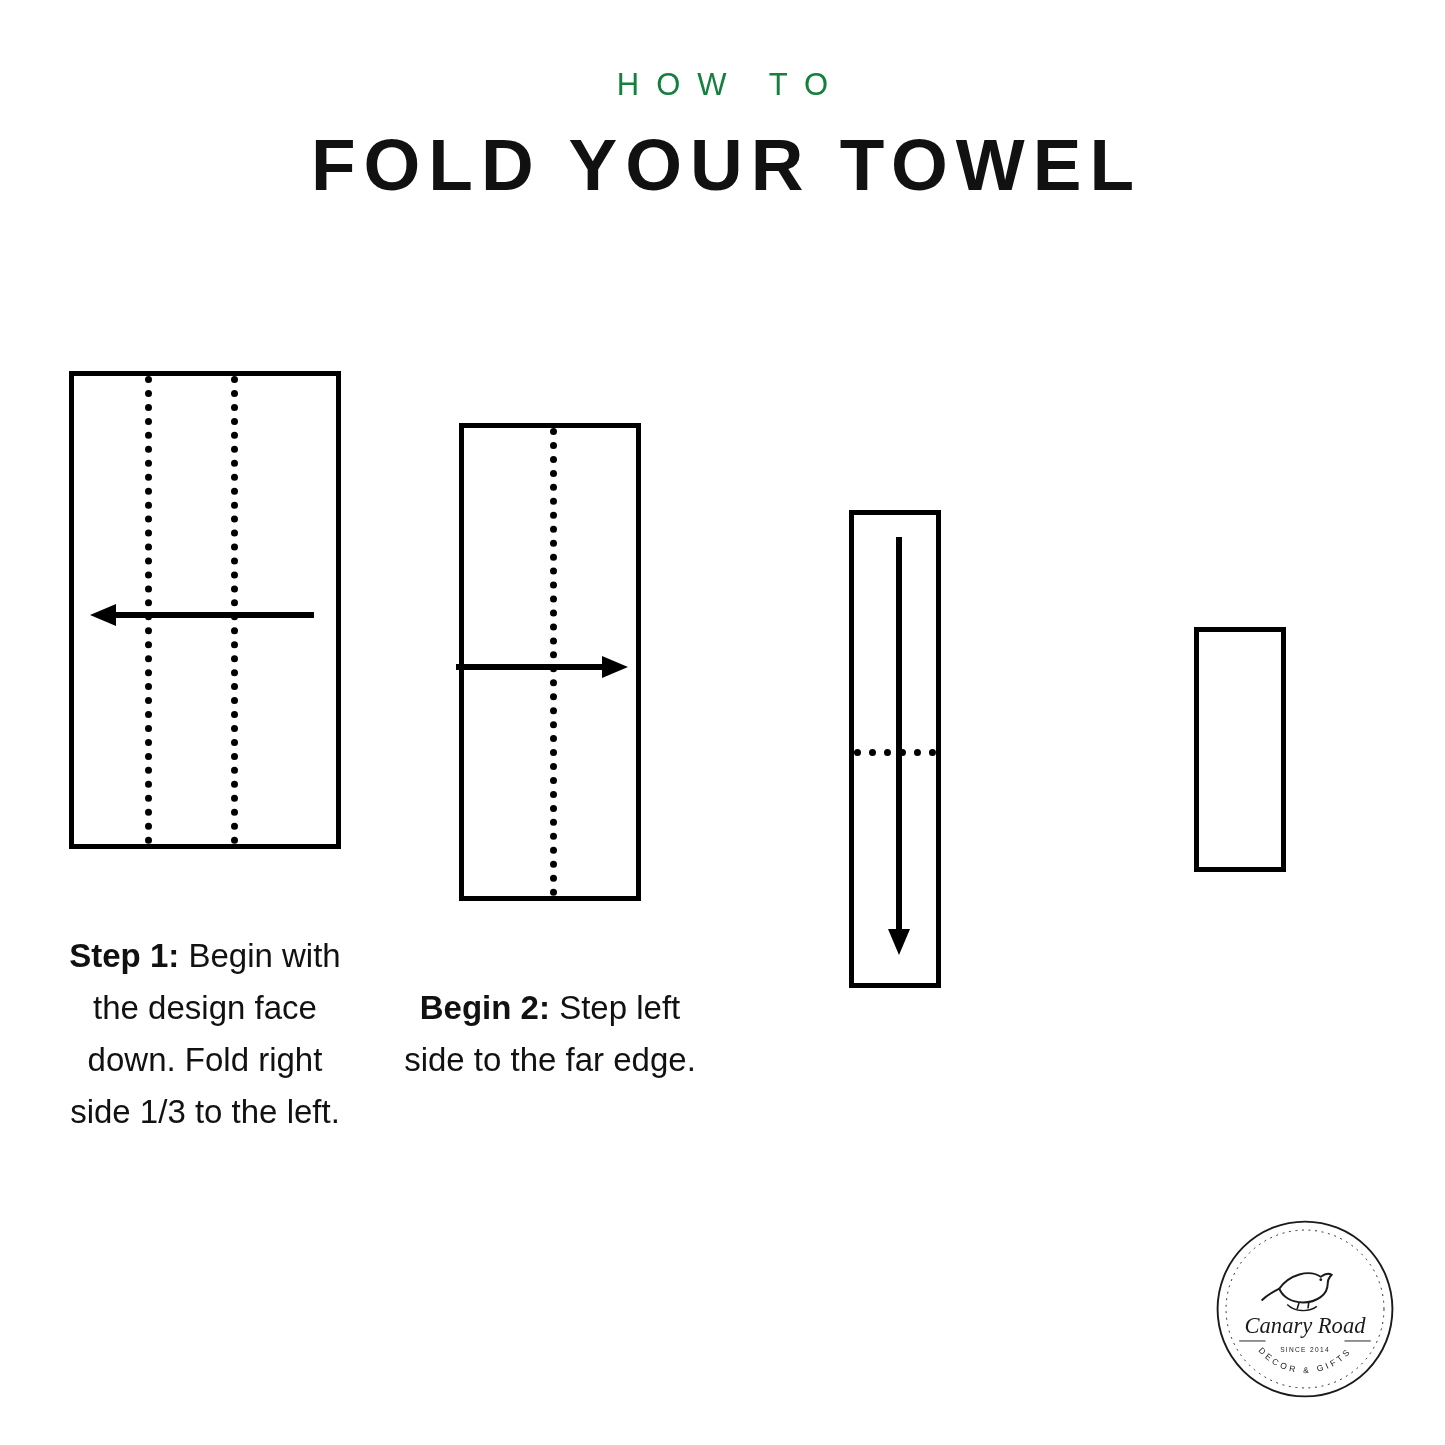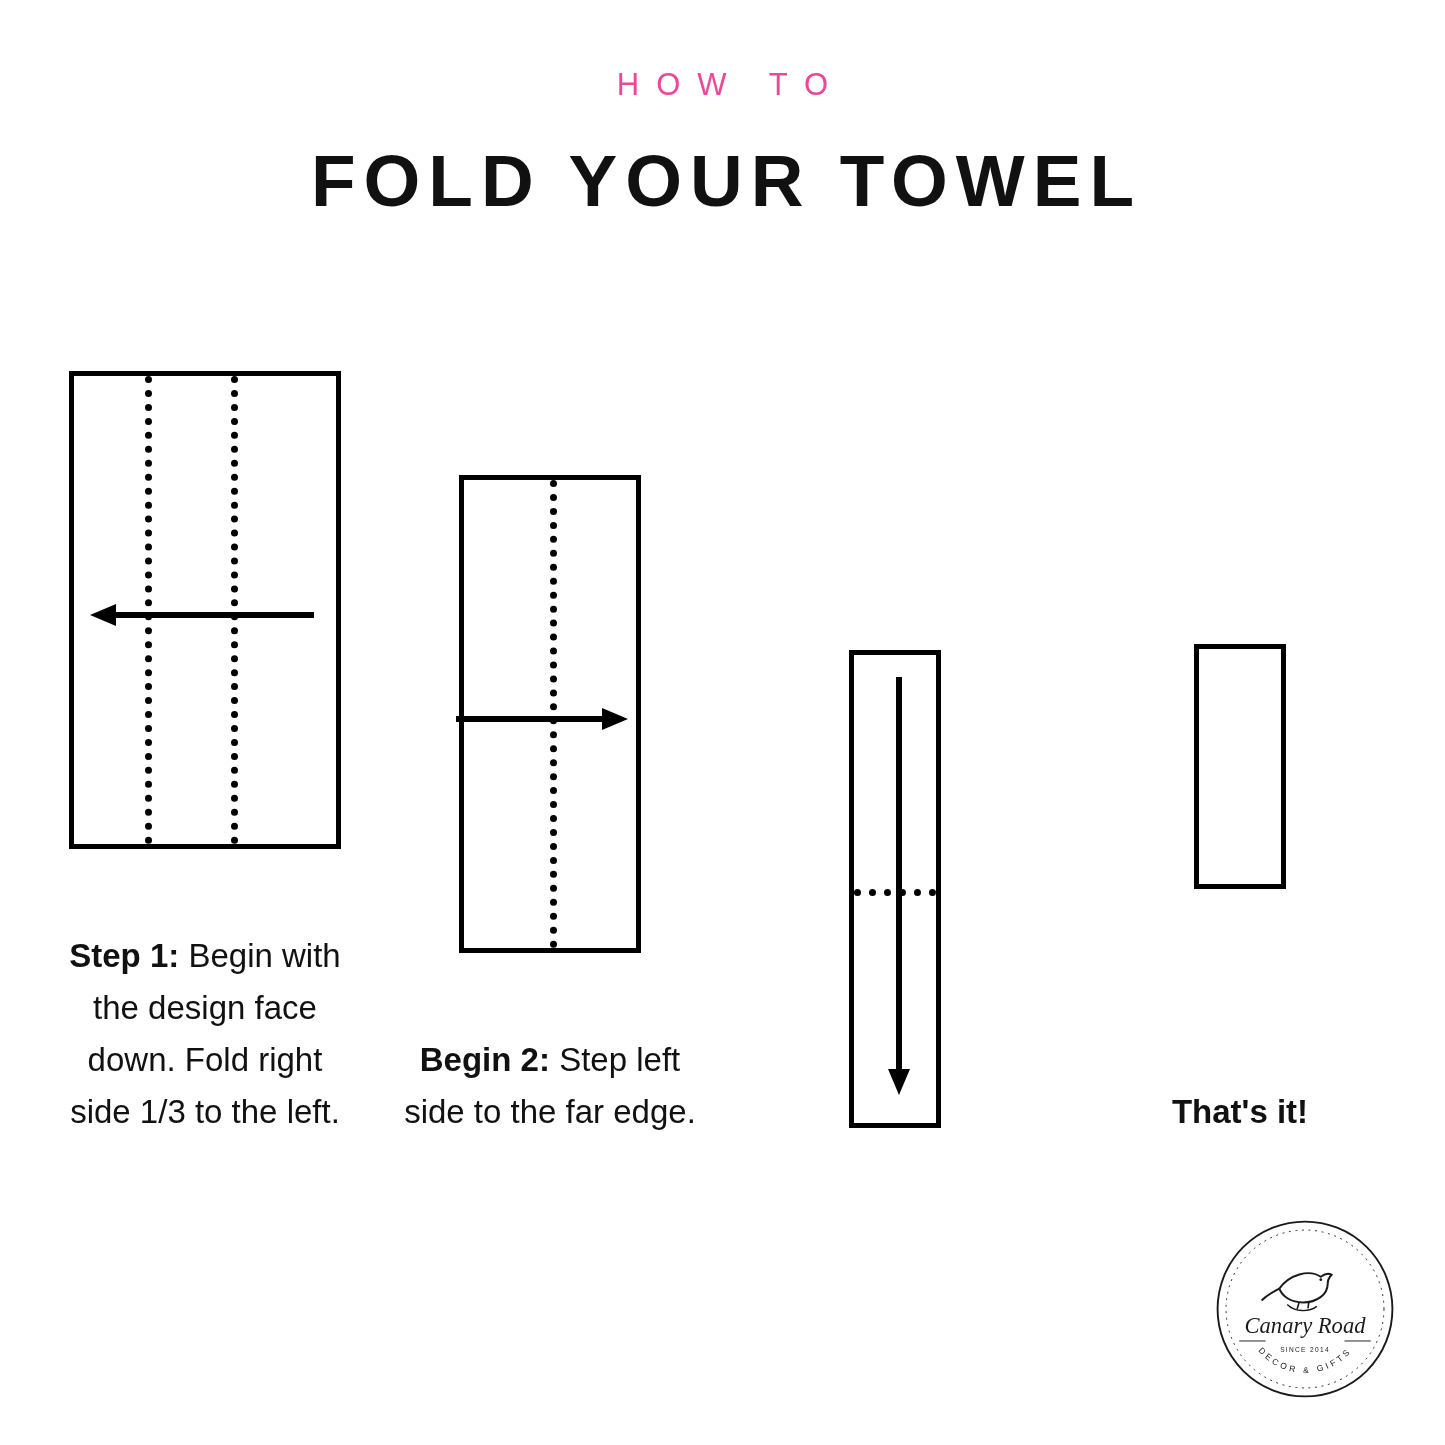--- a/index.html
+++ b/index.html
@@ -19,42 +19,42 @@
   
   .header {
     text-align: center;
     padding-top: 66px;
   }
   .eyebrow {
     font-size: 31px;
     font-weight: 500;
     letter-spacing: 17px;
     text-indent: 17px;
-    color: #ec4899;
+    color: #15803d;
     line-height: 1.2;
   }
   .headline {
     font-size: 73px;
     font-weight: 700;
     letter-spacing: 8px;
     text-indent: 8px;
     color: #111111;
-    margin-top: 38px;
+    margin-top: 22px;
     line-height: 1.1;
   }
 
   
   .steps {
     position: absolute;
     top: 360px;
     left: 0;
     width: 1445px;
     display: flex;
     justify-content: center;
-    align-items: flex-end;
+    align-items: center;
   }
   .step {
     width: 345px;
     display: flex;
     flex-direction: column;
     align-items: center;
   }
 
   .figure-area {
     height: 500px;
@@ -172,23 +172,20 @@
           <line x1="45" y1="22" x2="45" y2="420" stroke="#000" stroke-width="6"></line>
           <polygon points="45,440 34,414 56,414" fill="#000"></polygon>
         </svg>
       </div>
     </div>
   </div>
 
   <div class="step">
     <div class="figure-area">
       <div class="towel t4"></div>
-    </div>
-    <div class="caption">
-      <b>That's it!</b><span></span>
     </div>
   </div>
 
 </div>
 
 <svg class="logo" viewBox="0 0 200 200">
   <circle cx="100" cy="100" r="93" fill="none" stroke="#1a1a1a" stroke-width="2"></circle>
   <circle cx="100" cy="100" r="84" fill="none" stroke="#1a1a1a" stroke-width="1" stroke-dasharray="2 5"></circle>
 
   <g transform="translate(100,72) scale(1.05)">

